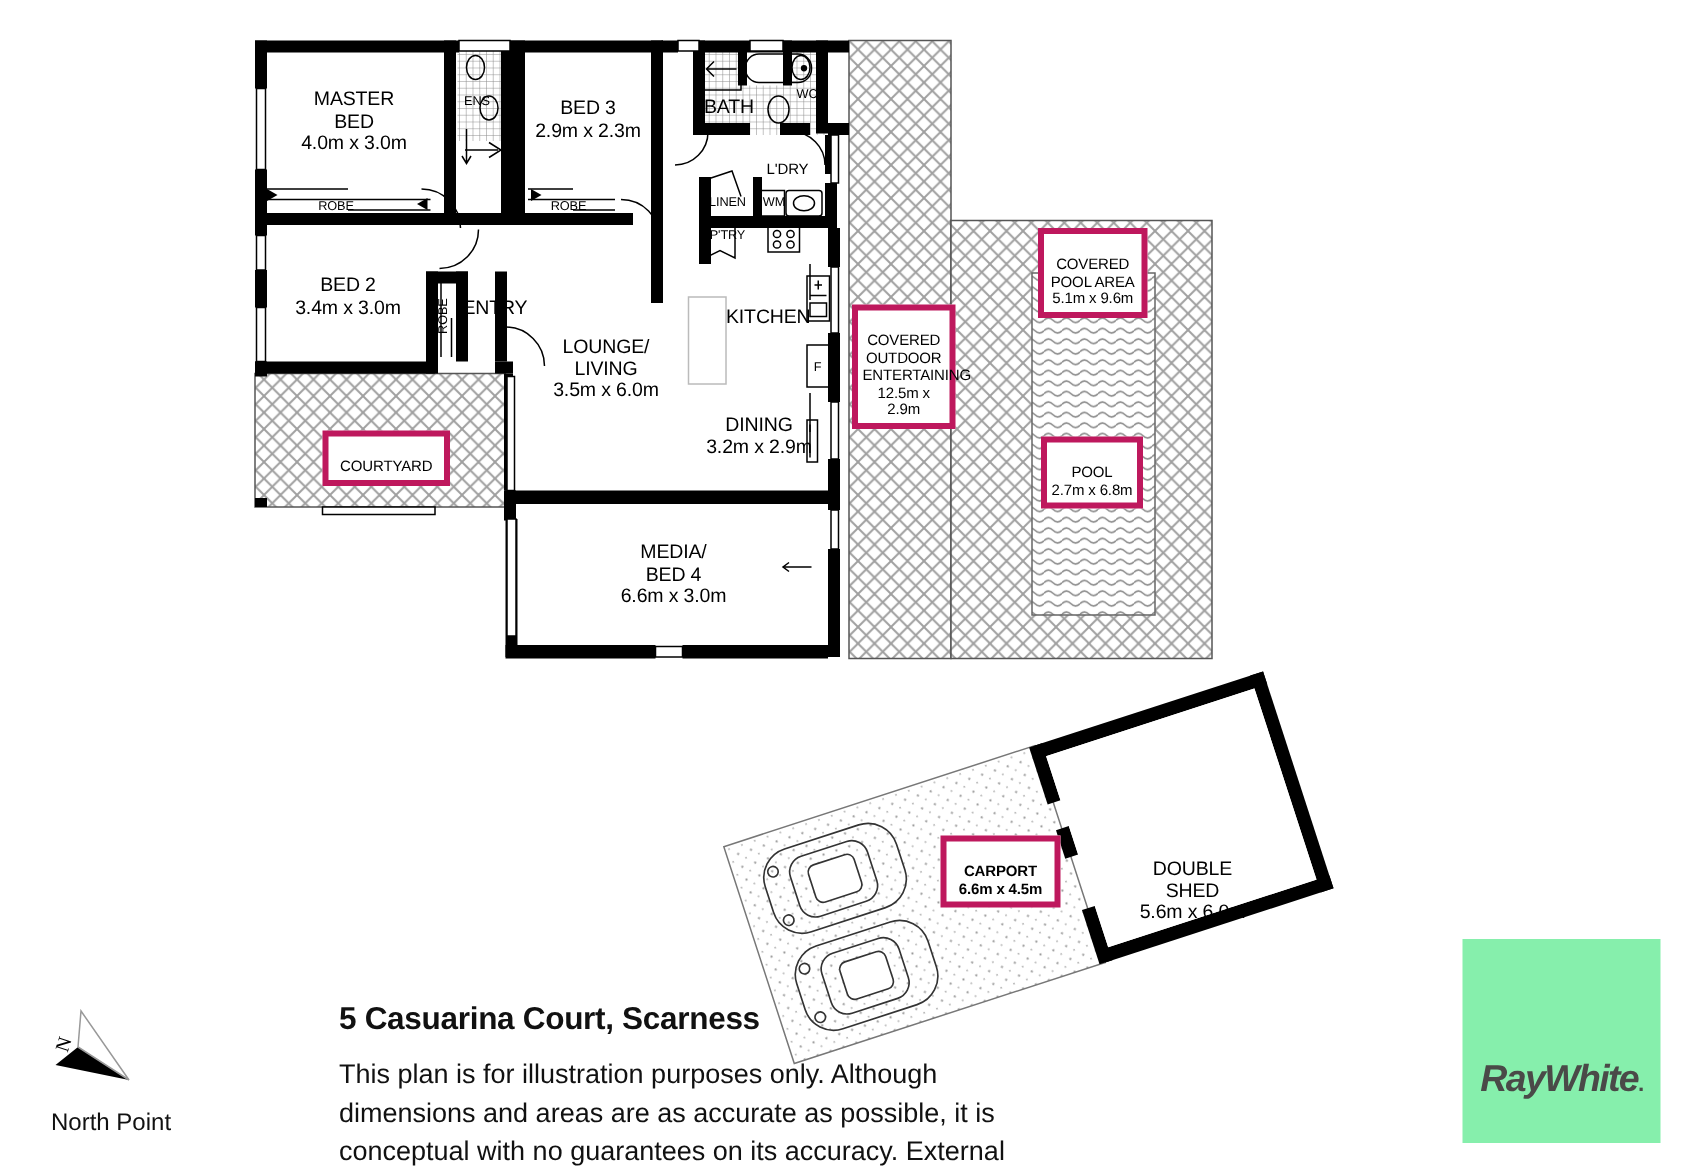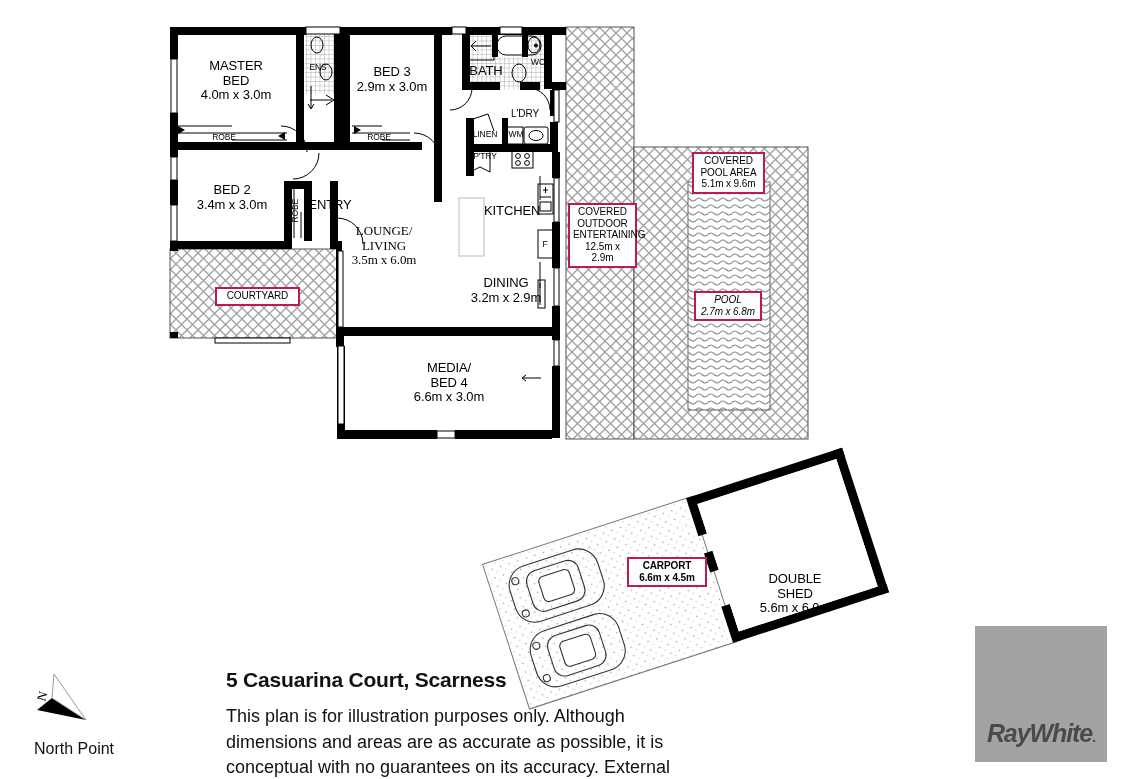--- a/index.html
+++ b/index.html
@@ -28,22 +28,22 @@
     text-align: center;
     line-height: 1.12;
     white-space: pre-line;
     letter-spacing: -0.1px;
   }
   .room-lbl   { font-size: 13px; }
   .small-lbl  { font-size: 10px; }
   .tiny-lbl   { font-size: 8.5px; }
   .boxed {
     background: #fff;
-    border: 2px solid #be185d;
-    padding: 1px 3px 2px 3px;
+    border: 4px solid #be185d;
+    padding: 15px 3px 2px 3px;
     line-height: 1.15;
   }
   .rot90 { transform: rotate(-90deg); transform-origin: center center; }
 
   
   #footer-title {
     position: absolute;
     left: 226px; top: 668px;
     font-size: 21px;
     font-weight: bold;
@@ -67,25 +67,25 @@
     color: #111;
     font-family: "Liberation Sans", sans-serif;
   }
   #compass { position: absolute; left: 28px; top: 666px; width: 70px; height: 62px; }
 
   
   #logo-box {
     position: absolute;
     left: 975px; top: 626px;
     width: 132px; height: 136px;
-    background: #a3a3a3;
+    background: #86efac;
     display: flex;
     align-items: flex-end;
     justify-content: center;
-    padding-bottom: 14px;
+    padding-bottom: 28px;
   }
   #logo-text {
     font-family: "Liberation Sans", sans-serif;
     font-style: italic;
     font-weight: bold;
     font-size: 25px;
     color: #4a4a48;
     letter-spacing: -1.1px;
     white-space: nowrap;
   }
@@ -327,43 +327,43 @@
   </svg>
 
   <div class="lbl room-lbl" style="left:196px; top:59px; width:80px;">MASTER
 BED
 4.0m x 3.0m</div>
 
   <div class="lbl room-lbl" style="left:192px; top:183px; width:80px;">BED 2
 3.4m x 3.0m</div>
 
   <div class="lbl room-lbl" style="left:352px; top:65px; width:80px;">BED 3
-2.9m x 3.0m</div>
-
-  <div class="lbl room-lbl" style="left:343px; top:224px; width:82px;font-family:Liberation Serif, serif;">LOUNGE/
+2.9m x 2.3m</div>
+
+  <div class="lbl room-lbl" style="left:363px; top:224px; width:82px;">LOUNGE/
 LIVING
 3.5m x 6.0m</div>
 
   <div class="lbl room-lbl" style="left:460px; top:276px; width:92px;">DINING
 3.2m x 2.9m</div>
 
   <div class="lbl room-lbl" style="left:400px; top:361px; width:98px;">MEDIA/
 BED 4
 6.6m x 3.0m</div>
 
   <div class="lbl small-lbl boxed" style="left:568px; top:203px; width:69px;">COVERED
 OUTDOOR
 ENTERTAINING
 12.5m x 2.9m</div>
 
   <div class="lbl small-lbl boxed" style="left:692px; top:152px; width:73px;">COVERED
 POOL AREA
 5.1m x 9.6m</div>
 
-  <div class="lbl small-lbl boxed" style="left:694px; top:291px; width:68px;font-style:italic;">POOL
+  <div class="lbl small-lbl boxed" style="left:694px; top:291px; width:68px;">POOL
 2.7m x 6.8m</div>
 
   <div class="lbl small-lbl boxed" style="left:627px; top:557px; width:80px;font-weight:bold;">CARPORT
 6.6m x 4.5m</div>
 
   <div class="lbl room-lbl" style="left:752px; top:572px; width:86px;">DOUBLE
 SHED
 5.6m x 6.0m</div>
 
   <div class="lbl room-lbl" style="left:484px; top:204px; width:56px;">KITCHEN</div>

